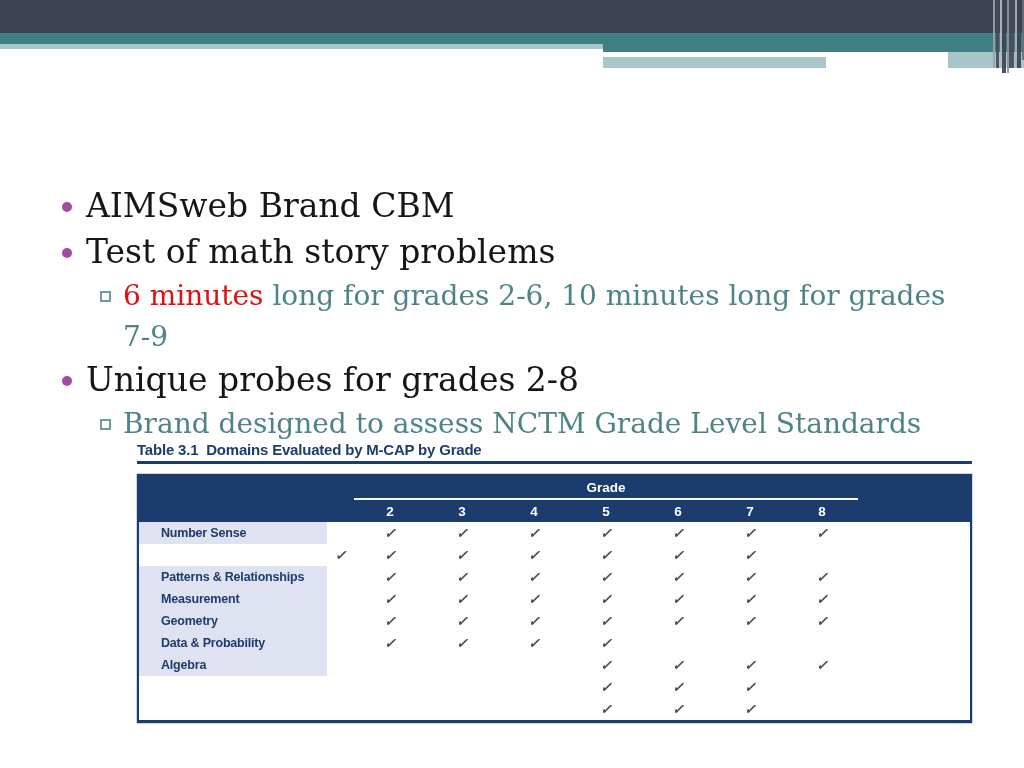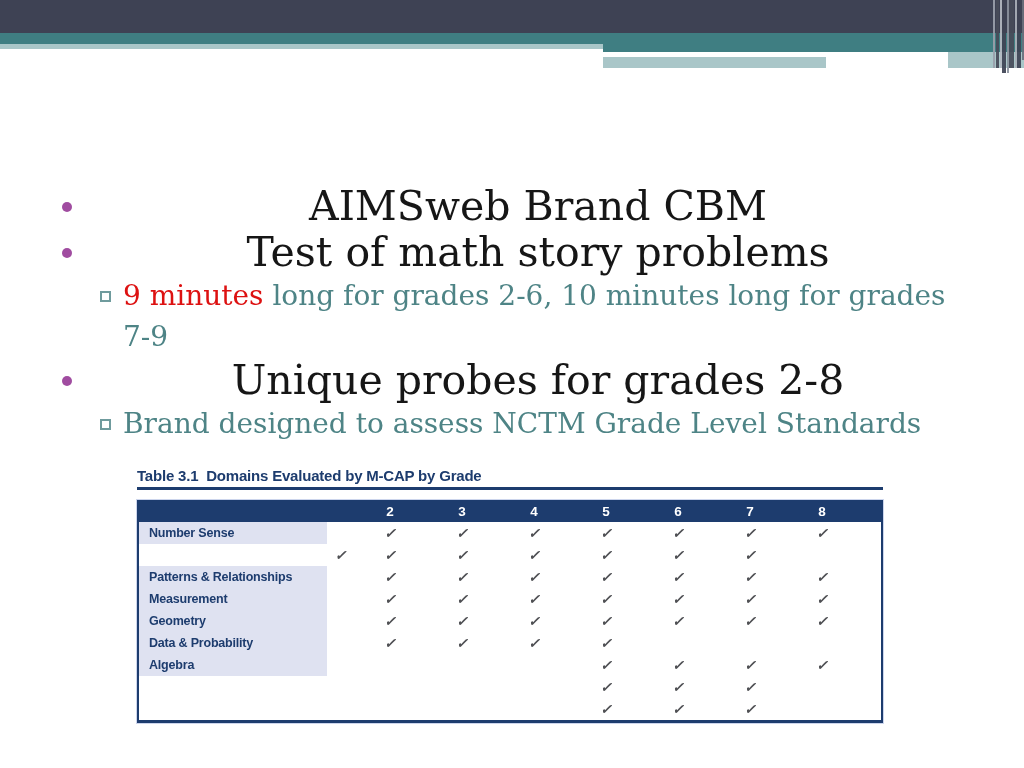--- a/index.html
+++ b/index.html
@@ -20,49 +20,49 @@
 
   
   .title{position:absolute;left:38px;top:102px;margin:0;
          font-size:44px;font-weight:400;letter-spacing:-1px;
          color:var(--slate);font-family:"Liberation Sans",sans-serif;}
 
   
   .content{position:absolute;left:40px;top:183px;width:950px;
            font-family:"DejaVu Serif","Liberation Serif",serif;}
   .b-item{display:flex;align-items:flex-start;}
-  .lvl1{font-size:41px;line-height:46px;color:var(--text_black);text-align:center;}
+  .lvl1{font-size:33px;line-height:46px;color:var(--text_black);}
   .lvl2{font-size:28px;line-height:41px;}
   .marker-dot{width:10px;height:10px;border-radius:50%;background:var(--purple);
               flex:none;margin:19px 14px 0 22px;}
   .marker-sq{width:7px;height:7px;border:2px solid var(--square_teal);background:#fff;
              flex:none;margin:16px 12px 0 60px;}
   .b-text{flex:1;}
   .c-black{color:var(--text_black);}
   .c-red{color:var(--text_red);}
   .c-teal{color:var(--text_teal);}
 
   
-  .tablefig{position:absolute;left:137px;top:467px;width:746px;margin:0;
+  .tablefig{position:absolute;left:137px;top:441px;width:835px;margin:0;
             font-family:"Liberation Sans",sans-serif;}
   .tcaption{color:var(--navy);font-weight:700;font-size:15px;letter-spacing:-0.2px;}
   .caption-rule{height:3px;background:var(--navy);margin-top:3px;margin-bottom:10px;}
   .tbl{border-left:2px solid var(--navy);border-right:2px solid var(--navy);
        border-bottom:3px solid var(--navy);box-shadow:0 0 0 1px #ccd5ec;}
   .hrow{display:grid;grid-template-columns:188px 27px repeat(7,72px);
         padding-right:30px;background:var(--navy);}
   .hrow-grade{height:26px;align-items:end;}
   .hgrade{grid-column:3 / span 7;color:#fff;font-weight:700;font-size:13.5px;
           text-align:center;border-bottom:2px solid #fff;padding-bottom:3px;}
   .hrow-nums{height:22px;align-items:center;}
   .hcell{color:#fff;font-weight:700;font-size:13.5px;text-align:center;}
   .trow{display:grid;grid-template-columns:188px 27px repeat(7,72px);
         padding-right:30px;height:22px;align-items:center;background:#fff;}
   .tlabel{background:var(--lavender);color:var(--navy);font-weight:700;font-size:12.5px;
-          padding-left:10px;height:100%;display:flex;align-items:center;
+          padding-left:22px;height:100%;display:flex;align-items:center;
           letter-spacing:-0.2px;white-space:nowrap;}
   .tcell{text-align:center;}
   .check{color:var(--check_gray);font-size:14px;font-weight:700;font-style:italic;}
 </style>
 </head>
 <body>
 
 <div class="slide">
 
   <div class="deco">
@@ -91,36 +91,41 @@
       <div class="b-item lvl1">
         <span class="marker-dot"></span>
         <div class="b-text"><span class="c-black">AIMSweb Brand CBM</span></div>
       </div>
       <div class="b-item lvl1">
         <span class="marker-dot"></span>
         <div class="b-text"><span class="c-black">Test of math story problems</span></div>
       </div>
       <div class="b-item lvl2">
         <span class="marker-sq"></span>
-        <div class="b-text"><span class="c-red">9 minutes</span><span class="c-teal"> long for grades 2-6, 10 minutes long for grades</span><br><span class="c-teal">7-9</span></div>
+        <div class="b-text"><span class="c-red">6 minutes</span><span class="c-teal"> long for grades 2-6, 10 minutes long for grades</span><br><span class="c-teal">7-9</span></div>
       </div>
       <div class="b-item lvl1">
         <span class="marker-dot"></span>
         <div class="b-text"><span class="c-black">Unique probes for grades 2-8</span></div>
       </div>
       <div class="b-item lvl2">
         <span class="marker-sq"></span>
         <div class="b-text"><span class="c-teal">Brand designed to assess NCTM Grade Level Standards</span></div>
       </div>
     </div>
 
   <figure class="tablefig">
     <div class="tcaption">Table 3.1&nbsp;&nbsp;Domains Evaluated by M-CAP by Grade</div>
     <div class="caption-rule"></div>
     <div class="tbl">
+      <div class="hrow hrow-grade">
+        <div></div>
+        <div></div>
+        <div class="hgrade">Grade</div>
+      </div>
       <div class="hrow hrow-nums" id="cols-row">
         <div></div>
         <div></div>
       <div class="hcell">2</div>
           <div class="hcell">3</div>
           <div class="hcell">4</div>
           <div class="hcell">5</div>
           <div class="hcell">6</div>
           <div class="hcell">7</div>
           <div class="hcell">8</div>

